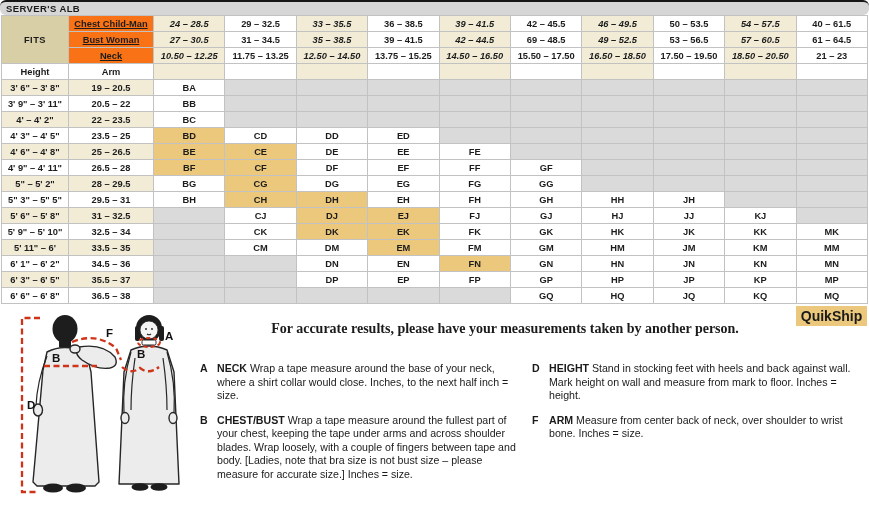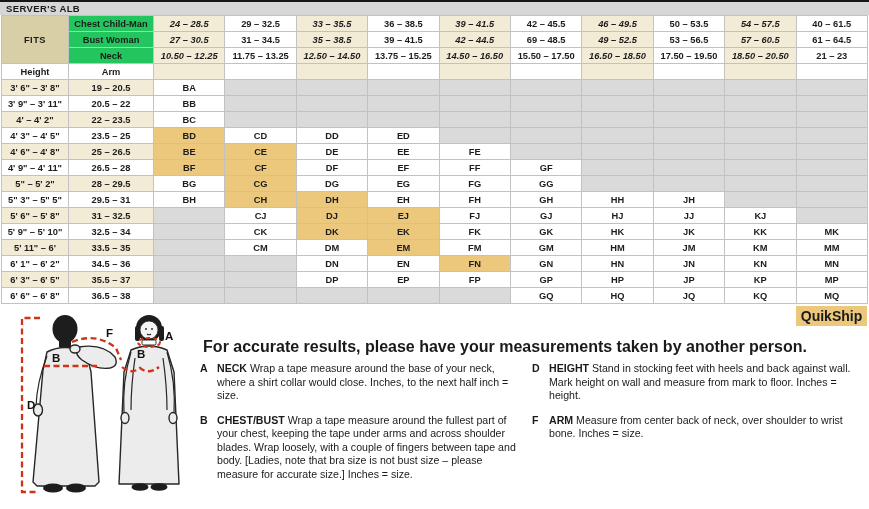--- a/index.html
+++ b/index.html
@@ -7,49 +7,50 @@
     position:relative; width:869px; height:509px; overflow:hidden;
     background:#fff; color:#1a1a1a;
     font-family:"Liberation Sans", sans-serif;
   }
   
   .titlebar {
     position:absolute; top:0; left:0; right:0; height:15px;
     background:#d6d6d6; border-top:2px solid #161616; box-sizing:border-box;
     font-size:9.5px; font-weight:bold; letter-spacing:.4px;
     padding:1px 0 0 6px;
+    border-radius:6px;
   }
   
   table.sizes {
     position:absolute; top:15px; left:1px; width:867px;
     border-collapse:collapse; table-layout:fixed;
   }
   table.sizes td {
     border:1px solid #c2c2c2; height:15px; padding:0;
     font-size:9.3px; font-weight:bold; text-align:center;
     white-space:nowrap; overflow:hidden; color:#1c1c1c;
   }
   td.fits   { background:var(--tan); font-size:10px; letter-spacing:.5px; }
-  td.rowlabel { text-align:right; padding-right:5px; background:#22c55e; }
+  td.rowlabel { text-align:right; padding-right:5px; background:#f97316;text-decoration:underline; }
   td.stripe { background:var(--cream);font-style:italic; }
   td.subhdr { text-align:center; }
   td.subhdr-left, td.hcell { text-align:left; padding-left:5px; }
   td.cream  { background:var(--cream); }
   td.na     { background:var(--gray); border-color:#bdbdbd; }
   td.hl     { background:var(--hl); }
   
   .quikship {
     position:absolute; left:796px; top:306px; width:71px; height:20px;
     background:var(--hl); font-size:14px; font-weight:bold;
     text-align:center; line-height:20px;
   }
   
   .intro {
-    position:absolute; left:160px; top:340px; width:690px;
-    text-align:center; font-weight:bold; font-size:16px; line-height:14px;
+    position:absolute; left:160px; top:322px; width:690px;
+    text-align:center; font-weight:bold; font-size:14px; line-height:14px;font-family:Liberation Serif, serif;
   }
   
   .col-left  { position:absolute; left:200px; top:362px; width:322px; }
   .col-right { position:absolute; left:532px; top:362px; width:332px; }
   .instr { display:flex; margin-bottom:11px; font-size:10.6px; line-height:13.5px; }
   .instr .ltr { width:17px; flex:none; font-weight:bold; }
   .instr .txt b { font-weight:bold; }
   .special {
     font-style:italic; font-size:11.4px; line-height:14.5px;
     margin:14px 0 0 0;

